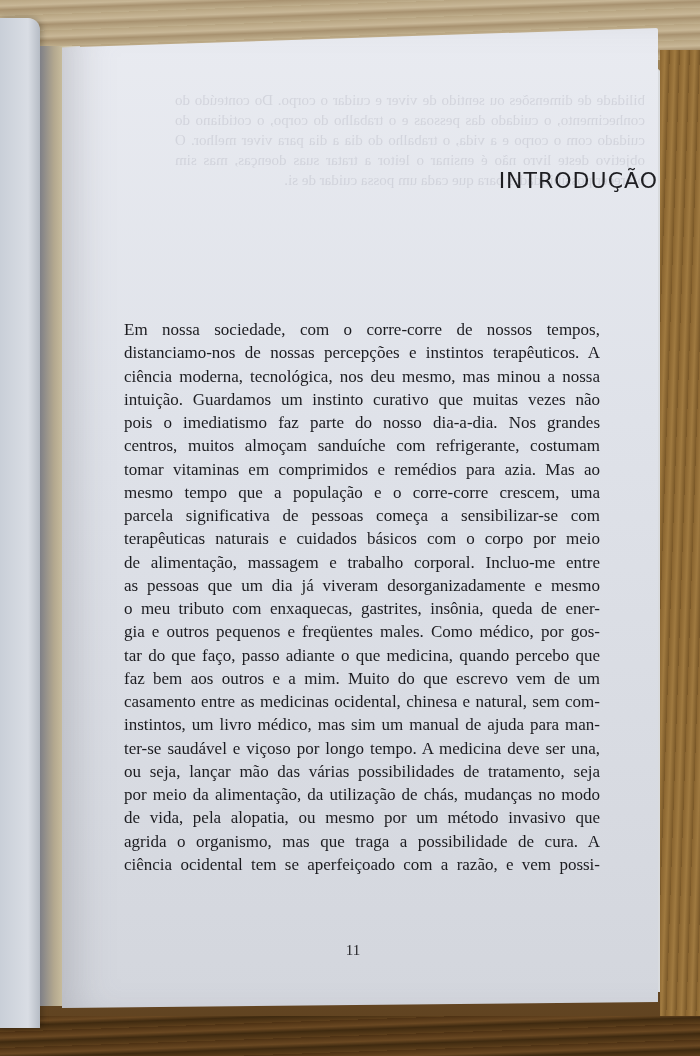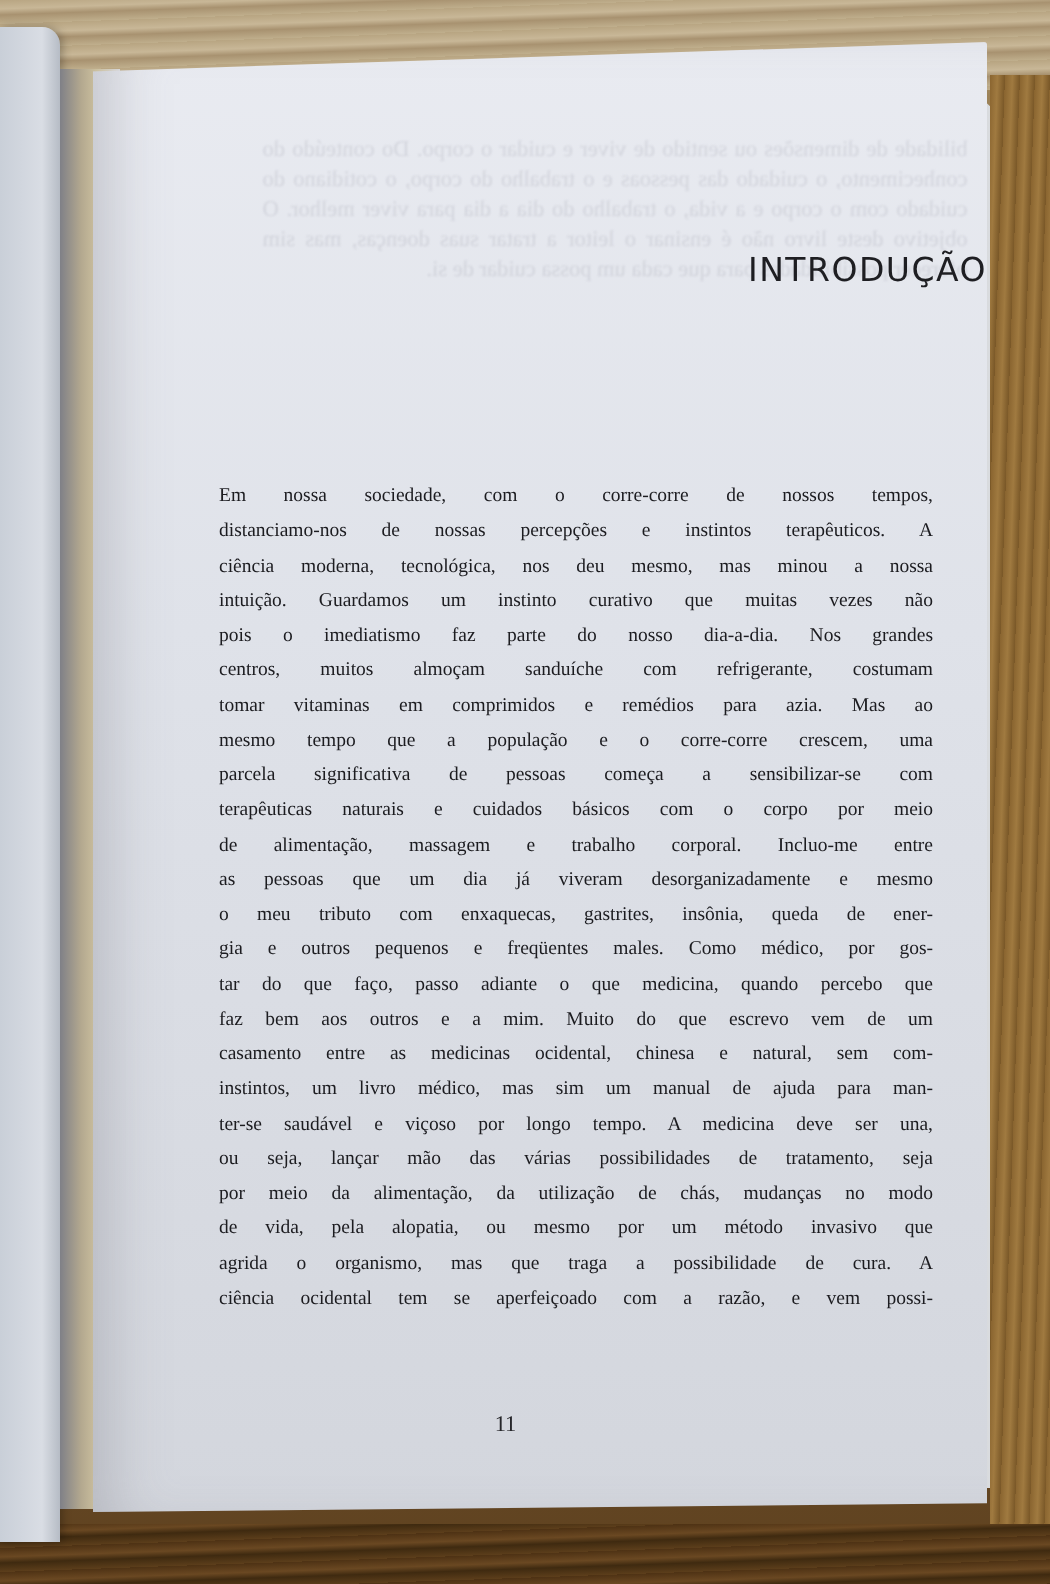--- a/index.html
+++ b/index.html
@@ -78,36 +78,35 @@
       font-family: "DejaVu Sans", sans-serif;
       font-size: 22px;
       letter-spacing: 1px;
       color: #1e1e22;
     }
     .body-text {
       position: absolute;
       left: 124px; top: 318px;
       width: 476px;
       font-family: "Liberation Serif", serif;
-      font-size: 13px;
+      font-size: 17px;
       line-height: 23.25px;
       color: #1c1c20;
       text-align: justify;
-      margin-left: 22px;
     }
     .body-text .line {
       display: block;
       text-align: justify;
       text-align-last: justify;
       white-space: nowrap;
       overflow: visible;
     }
     .page-number {
       position: absolute;
-      left: 62px; top: 942px;
+      left: 78px; top: 942px;
       width: 550px;
       text-align: center;
       font-family: "Liberation Serif", serif;
       font-size: 15px;
       color: #26262a;
     }
   </style>
 </head>
 <body>
 

